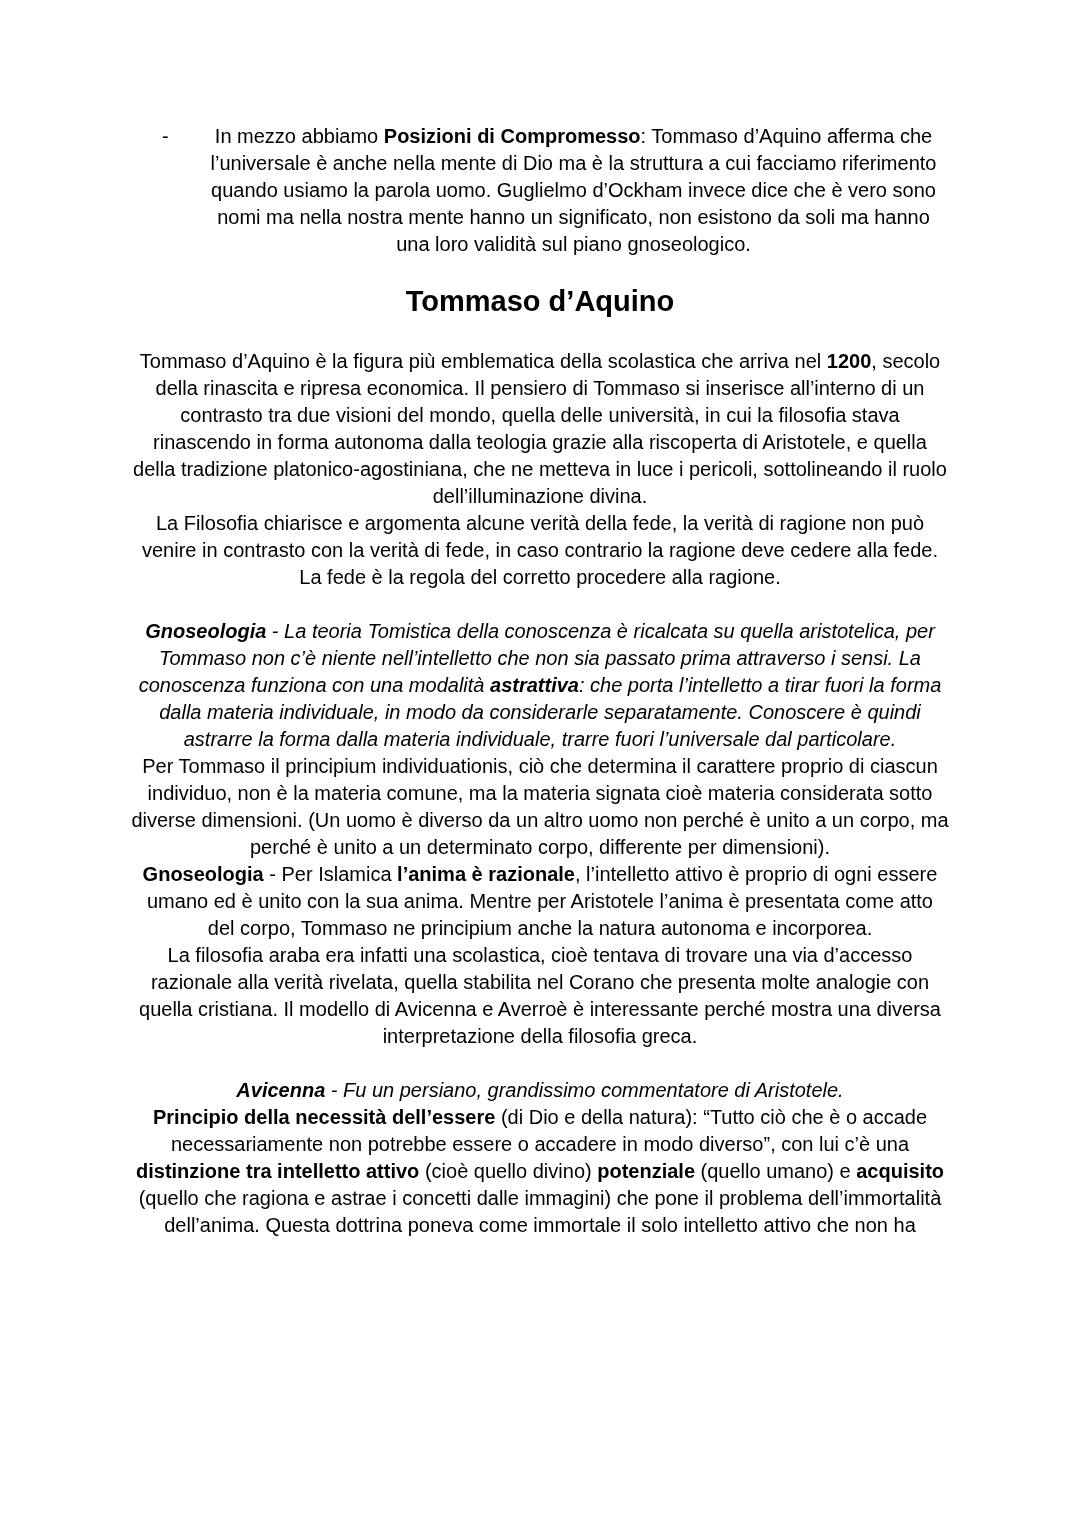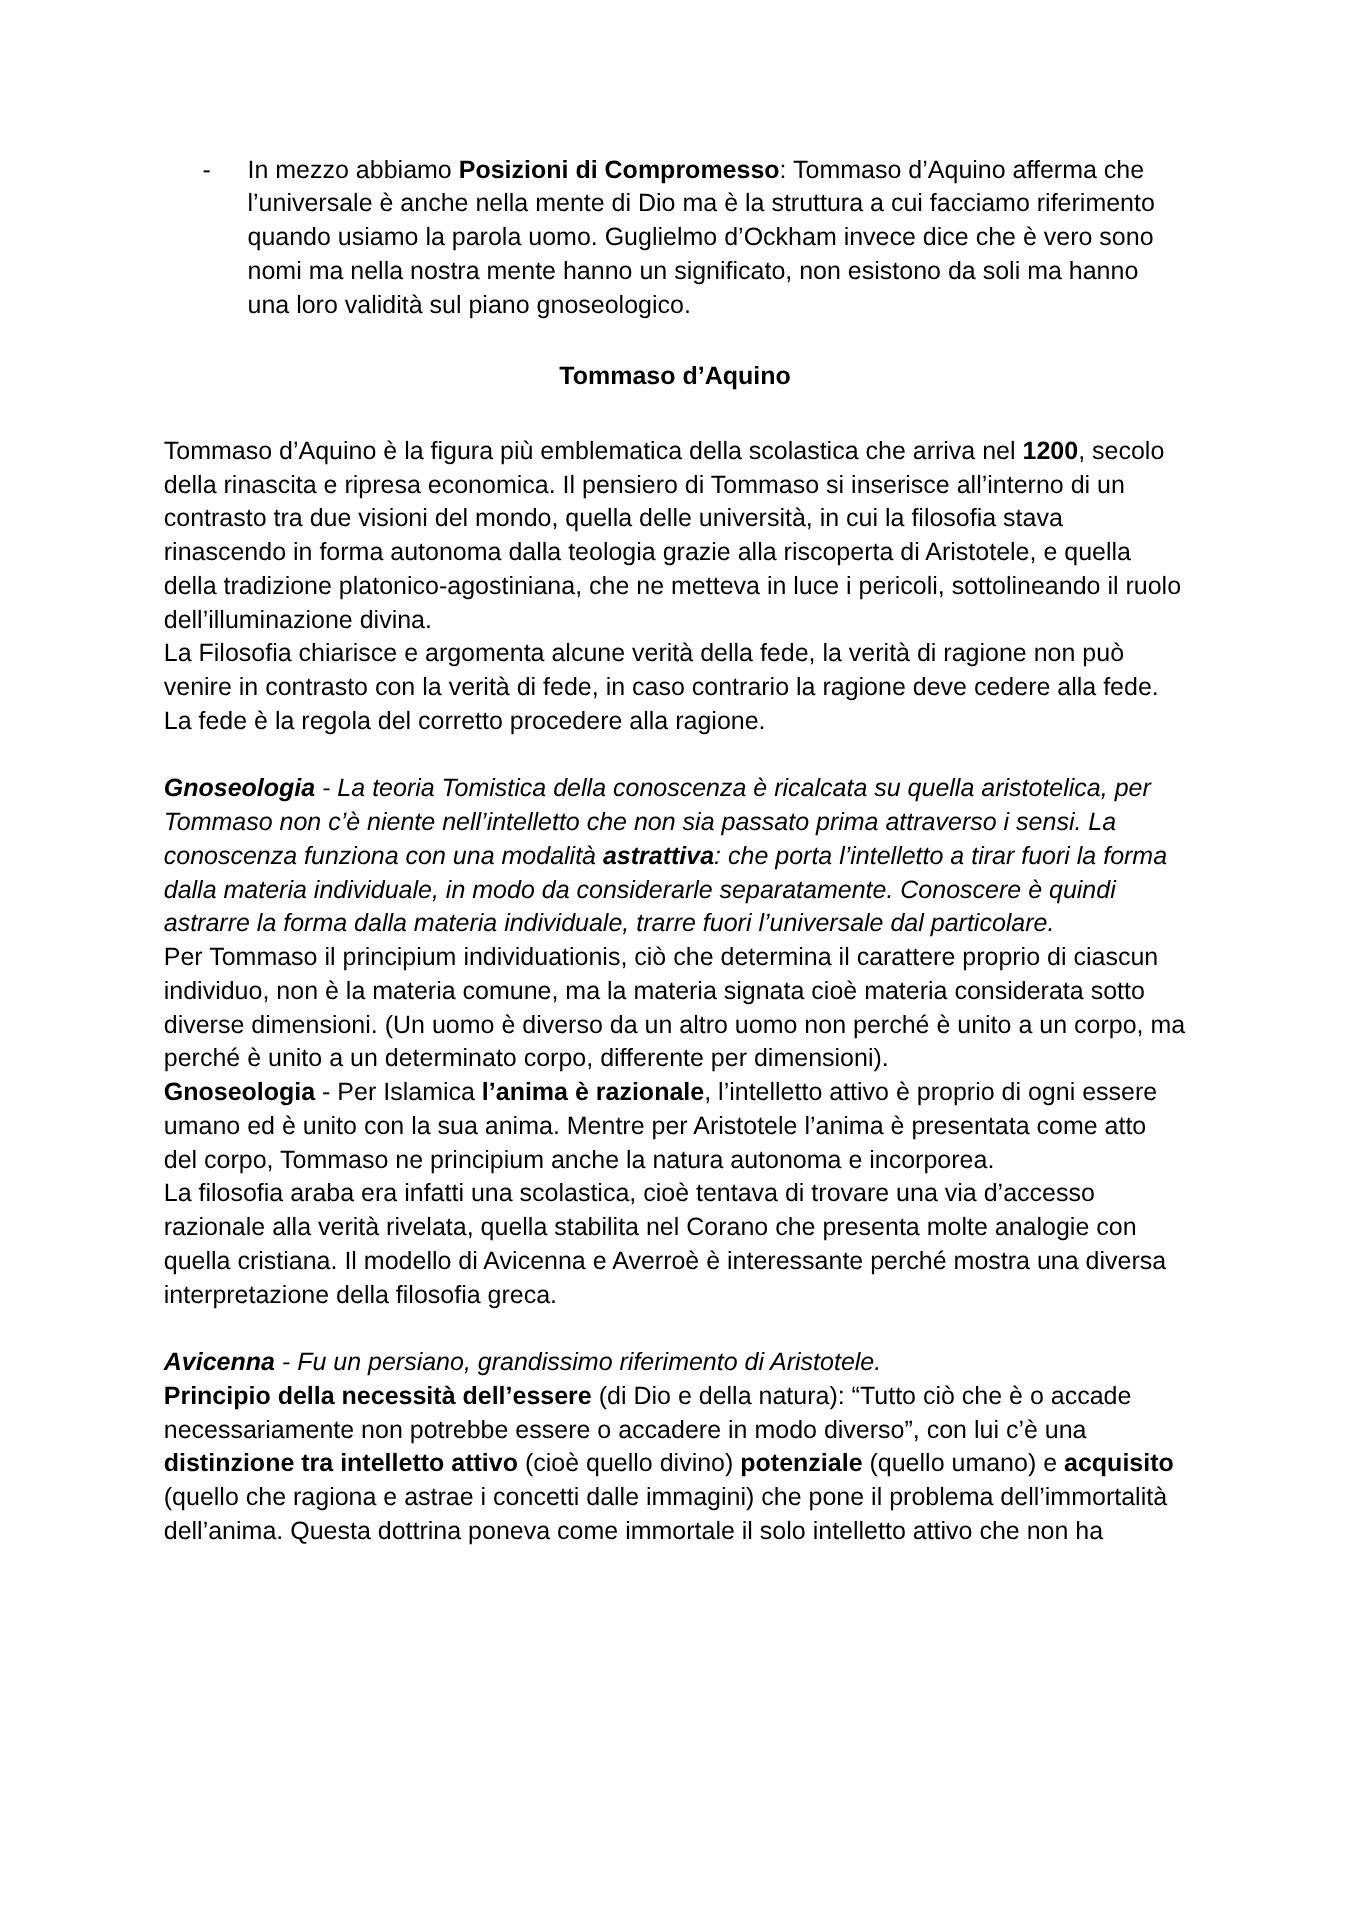--- a/index.html
+++ b/index.html
@@ -13,24 +13,24 @@
     box-sizing: border-box;
     width: 1080px;
     height: 1525px;
     padding: 123px 131px 0 131px;
     background: #ffffff;
     color: #000000;
     font-family: "Liberation Sans", "DejaVu Sans", sans-serif;
     font-size: 20px;
     line-height: 27px;
   }
-  p { margin: 0; }
+  p { margin: 0; text-align: center; }
   b { font-weight: bold; }
   .heading {
-    font-size: 20px;
+    font-size: 29px;
     line-height: 34px;
     font-weight: bold;
     text-align: center;
     margin: 26px 0 30px 0;
   }
   .list-item {
     position: relative;
     padding-left: 67px;
   }
   .list-item .marker {
@@ -59,17 +59,17 @@
 
   <p class="para sp"><b>Gnoseologia</b><span> - La teoria Tomistica della conoscenza è ricalcata su quella aristotelica, per Tommaso non c’è niente nell’intelletto che non sia passato prima attraverso i sensi. La conoscenza funziona con una modalità </span><b>astrattiva</b><span>: che porta l’intelletto a tirar fuori la forma dalla materia individuale, in modo da considerarle separatamente. Conoscere è quindi astrarre la forma dalla materia individuale, trarre fuori l’universale dal particolare.</span></p>
 
   <p class="para"><span>Per Tommaso il principium individuationis, ciò che determina il carattere proprio di ciascun individuo, non è la materia comune, ma la materia signata cioè materia considerata sotto diverse dimensioni. (Un uomo è diverso da un altro uomo non perché è unito a un corpo, ma perché è unito a un determinato corpo, differente per dimensioni).</span></p>
 
   <p class="para"><b>Gnoseologia</b><span> - Per Islamica </span><b>l’anima è razionale</b><span>, l’intelletto attivo è proprio di ogni essere umano ed è unito con la sua anima. Mentre per Aristotele l’anima è presentata come atto del corpo, Tommaso ne principium anche la natura autonoma e incorporea.</span></p>
 
 
   <p class="para"><span>La filosofia araba era infatti una scolastica, cioè tentava di trovare una via d’accesso razionale alla verità rivelata, quella stabilita nel Corano che presenta molte analogie con quella cristiana. Il modello di Avicenna e Averroè è interessante perché mostra una diversa interpretazione della filosofia greca.</span></p>
 
-  <p class="para sp"><b>Avicenna</b><span> - Fu un persiano, grandissimo riferimento di Aristotele.</span></p>
+  <p class="para sp"><b>Avicenna</b><span> - Fu un persiano, grandissimo commentatore di Aristotele.</span></p>
 
   <p class="para"><b>Principio della necessità dell’essere</b><span> (di Dio e della natura): “Tutto ciò che è o accade necessariamente non potrebbe essere o accadere in modo diverso”, con lui c’è una </span><b>distinzione tra intelletto attivo</b><span> (cioè quello divino) </span><b>potenziale</b><span> (quello umano) e </span><b>acquisito</b><span> (quello che ragiona e astrae i concetti dalle immagini) che pone il problema dell’immortalità dell’anima. Questa dottrina poneva come immortale il solo intelletto attivo che non ha</span></p>
 
 </div>
 
 </body></html>

